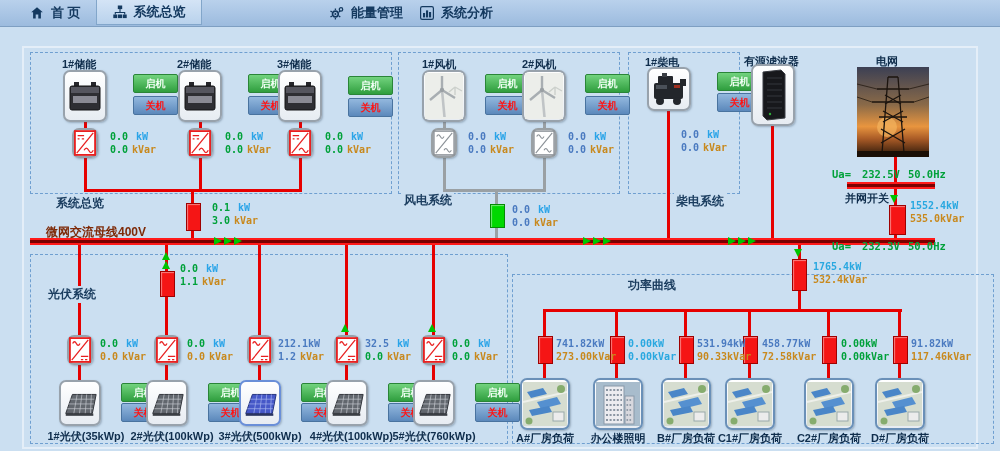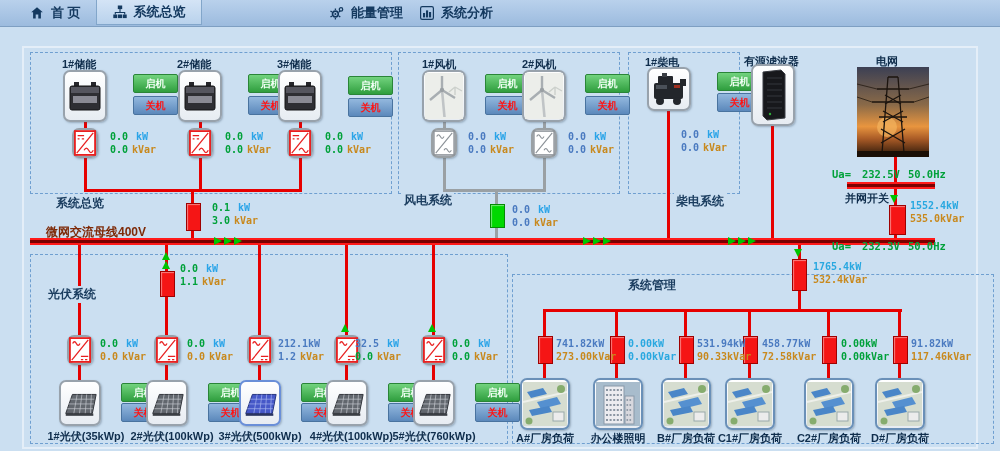--- a/index.html
+++ b/index.html
@@ -185,21 +185,21 @@
   <div class="brk" style="left:610px;top:336px;height:26px"></div>
   <div class="brk" style="left:679px;top:336px;height:26px"></div>
   <div class="brk" style="left:743px;top:336px;height:26px"></div>
   <div class="brk" style="left:822px;top:336px;height:26px"></div>
   <div class="brk" style="left:893px;top:336px;height:26px"></div>
 
   <div class="grp-label" style="left:54px;top:195px">系统总览</div>
   <div class="grp-label" style="left:402px;top:192px">风电系统</div>
   <div class="grp-label" style="left:674px;top:193px">柴电系统</div>
   <div class="grp-label" style="left:46px;top:286px">光伏系统</div>
-  <div class="grp-label" style="left:626px;top:277px">系统管理</div>
+  <div class="grp-label" style="left:626px;top:277px">功率曲线</div>
   <div class="buslabel" style="left:46px;top:224px">微网交流母线400V</div>
   <div class="title" style="left:845px;top:191px">并网开关</div>
 
   <div class="title" style="left:62px;top:57px">1#储能</div>
   <div class="unit" style="left:63px;top:70px;width:44px;height:52px">
     <svg width="36" height="40" viewBox="0 0 36 40">
         <rect x="7" y="6" width="5" height="5" fill="#26262b"></rect>
         <rect x="24" y="6" width="5" height="5" fill="#26262b"></rect>
         <rect x="3" y="10" width="30" height="24" rx="2" fill="#2e2e33" stroke="#141417"></rect>
         <rect x="4" y="11" width="28" height="6" fill="#55555e"></rect>
@@ -459,21 +459,21 @@
     <div><span class="num-o">0.0</span><span class="u-kvar">kVar</span></div>
   </div>
   <div class="val" style="left:187px;top:337px">
     <div><span class="num-g">0.0</span><span class="u-kw">kW</span></div>
     <div><span class="num-o">0.0</span><span class="u-kvar">kVar</span></div>
   </div>
   <div class="val" style="left:278px;top:337px">
     <div><span class="num-b">212.1kW</span></div>
     <div><span class="num-b">1.2</span><span class="u-kvar">kVar</span></div>
   </div>
-  <div class="val" style="left:355px;top:337px">
+  <div class="val" style="left:365px;top:337px">
     <div><span class="num-b">32.5</span><span class="u-kw">kW</span></div>
     <div><span class="num-g">0.0</span><span class="u-kvar">kVar</span></div>
   </div>
   <div class="val" style="left:452px;top:337px">
     <div><span class="num-g">0.0</span><span class="u-kw">kW</span></div>
     <div><span class="num-g">0.0</span><span class="u-kvar">kVar</span></div>
   </div>
 
   <div class="unit" style="left:59px;top:380px;width:42px;height:46px">
     <svg width="40" height="40" viewBox="0 0 40 40">

